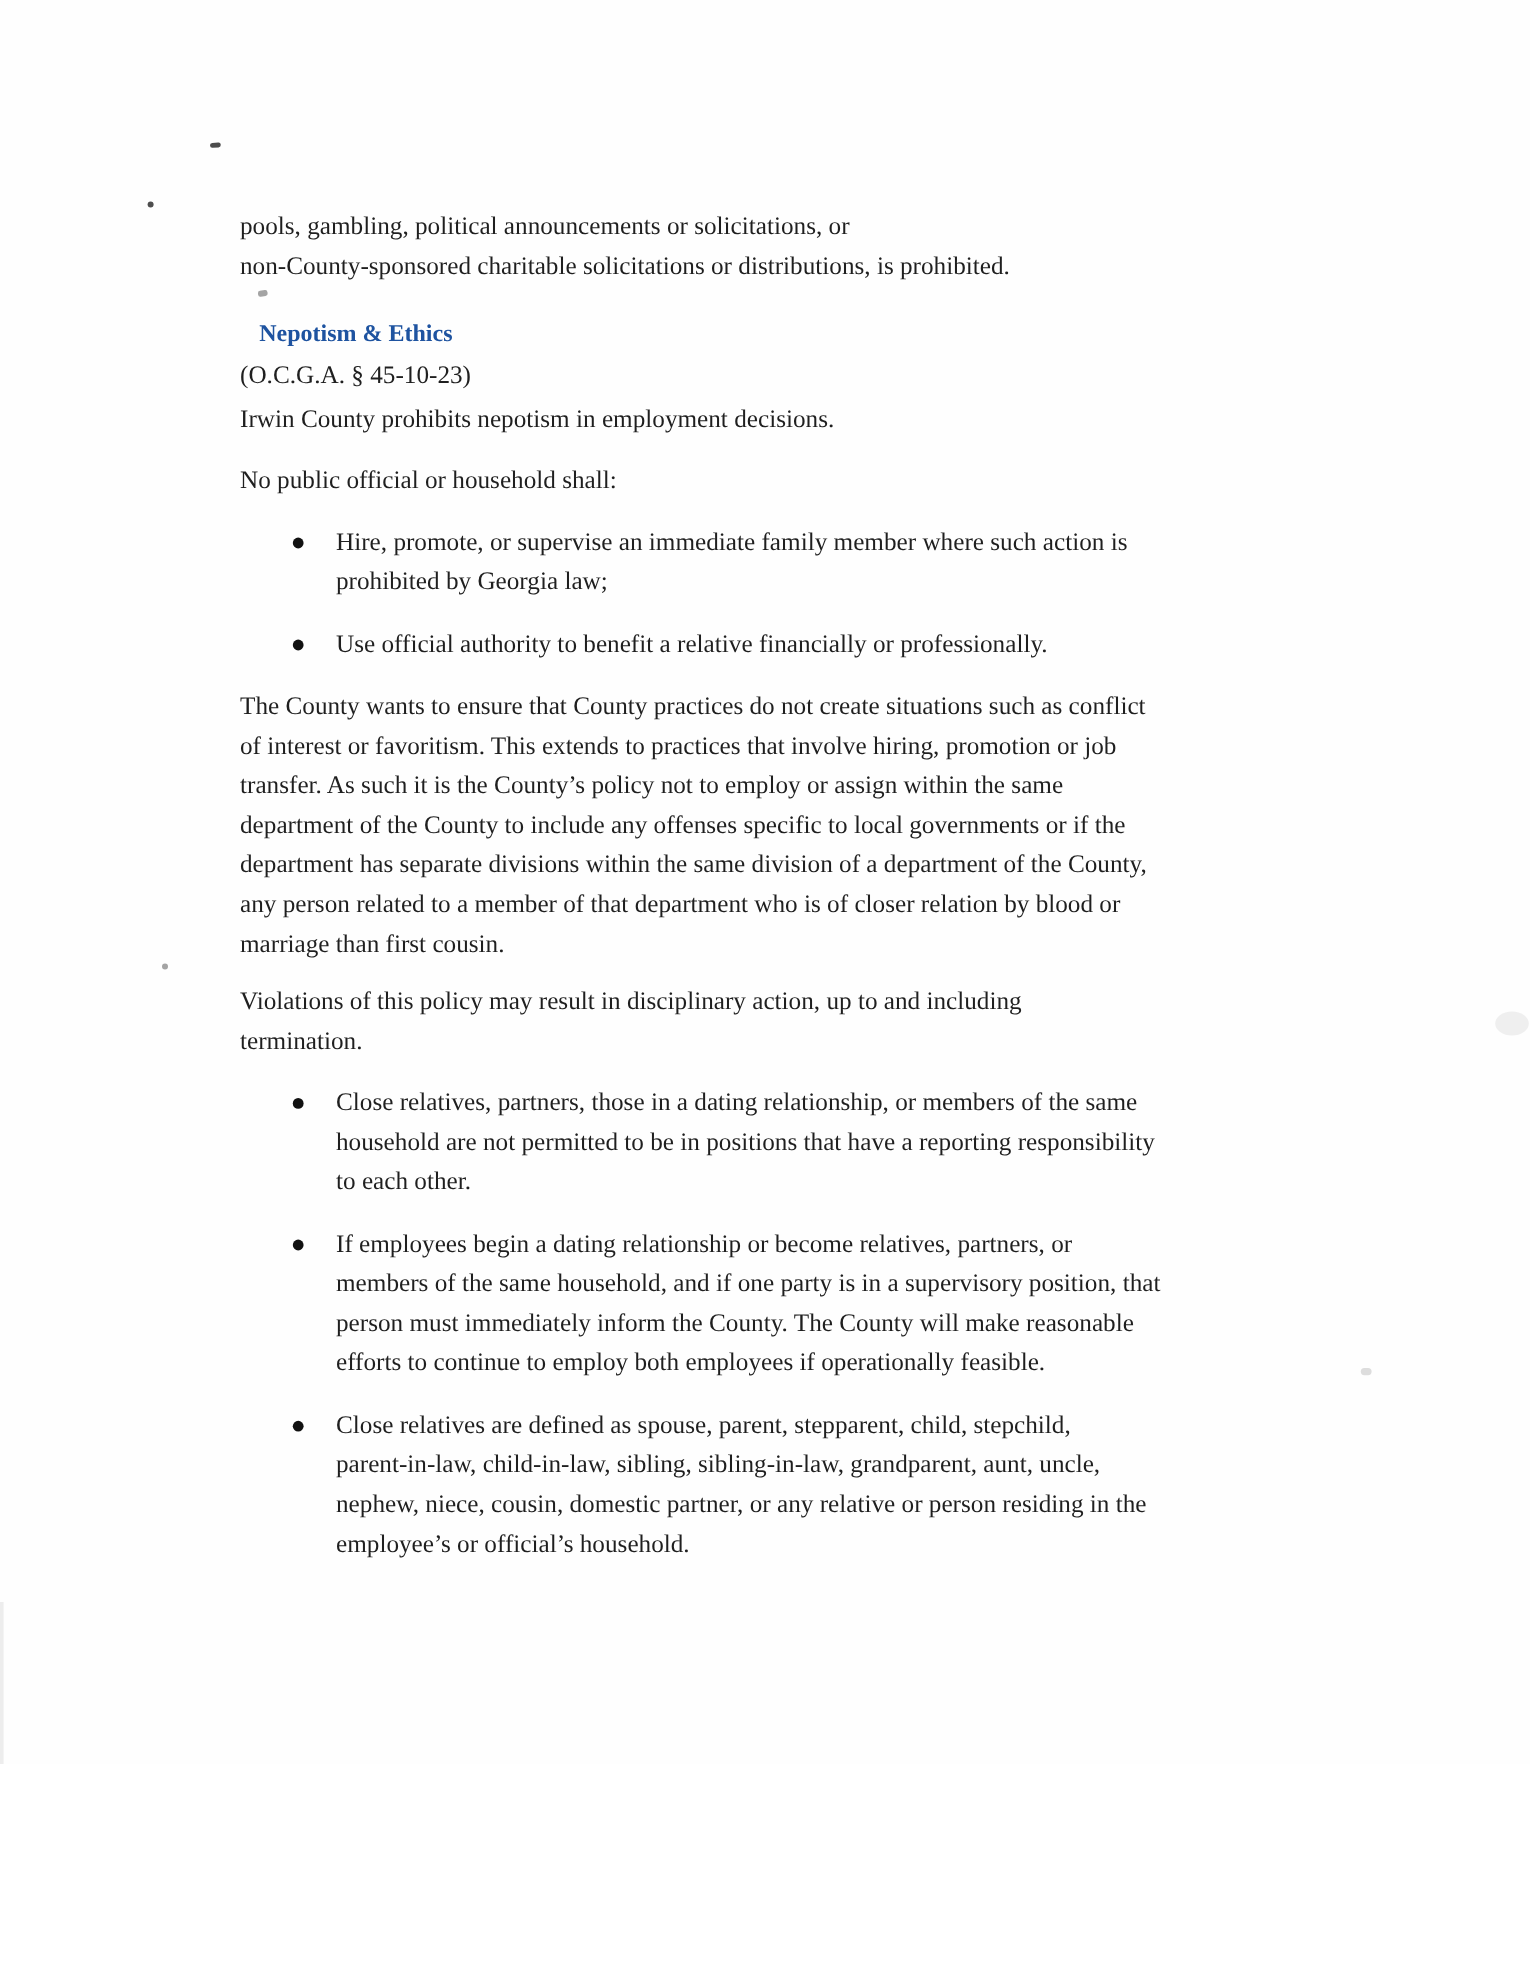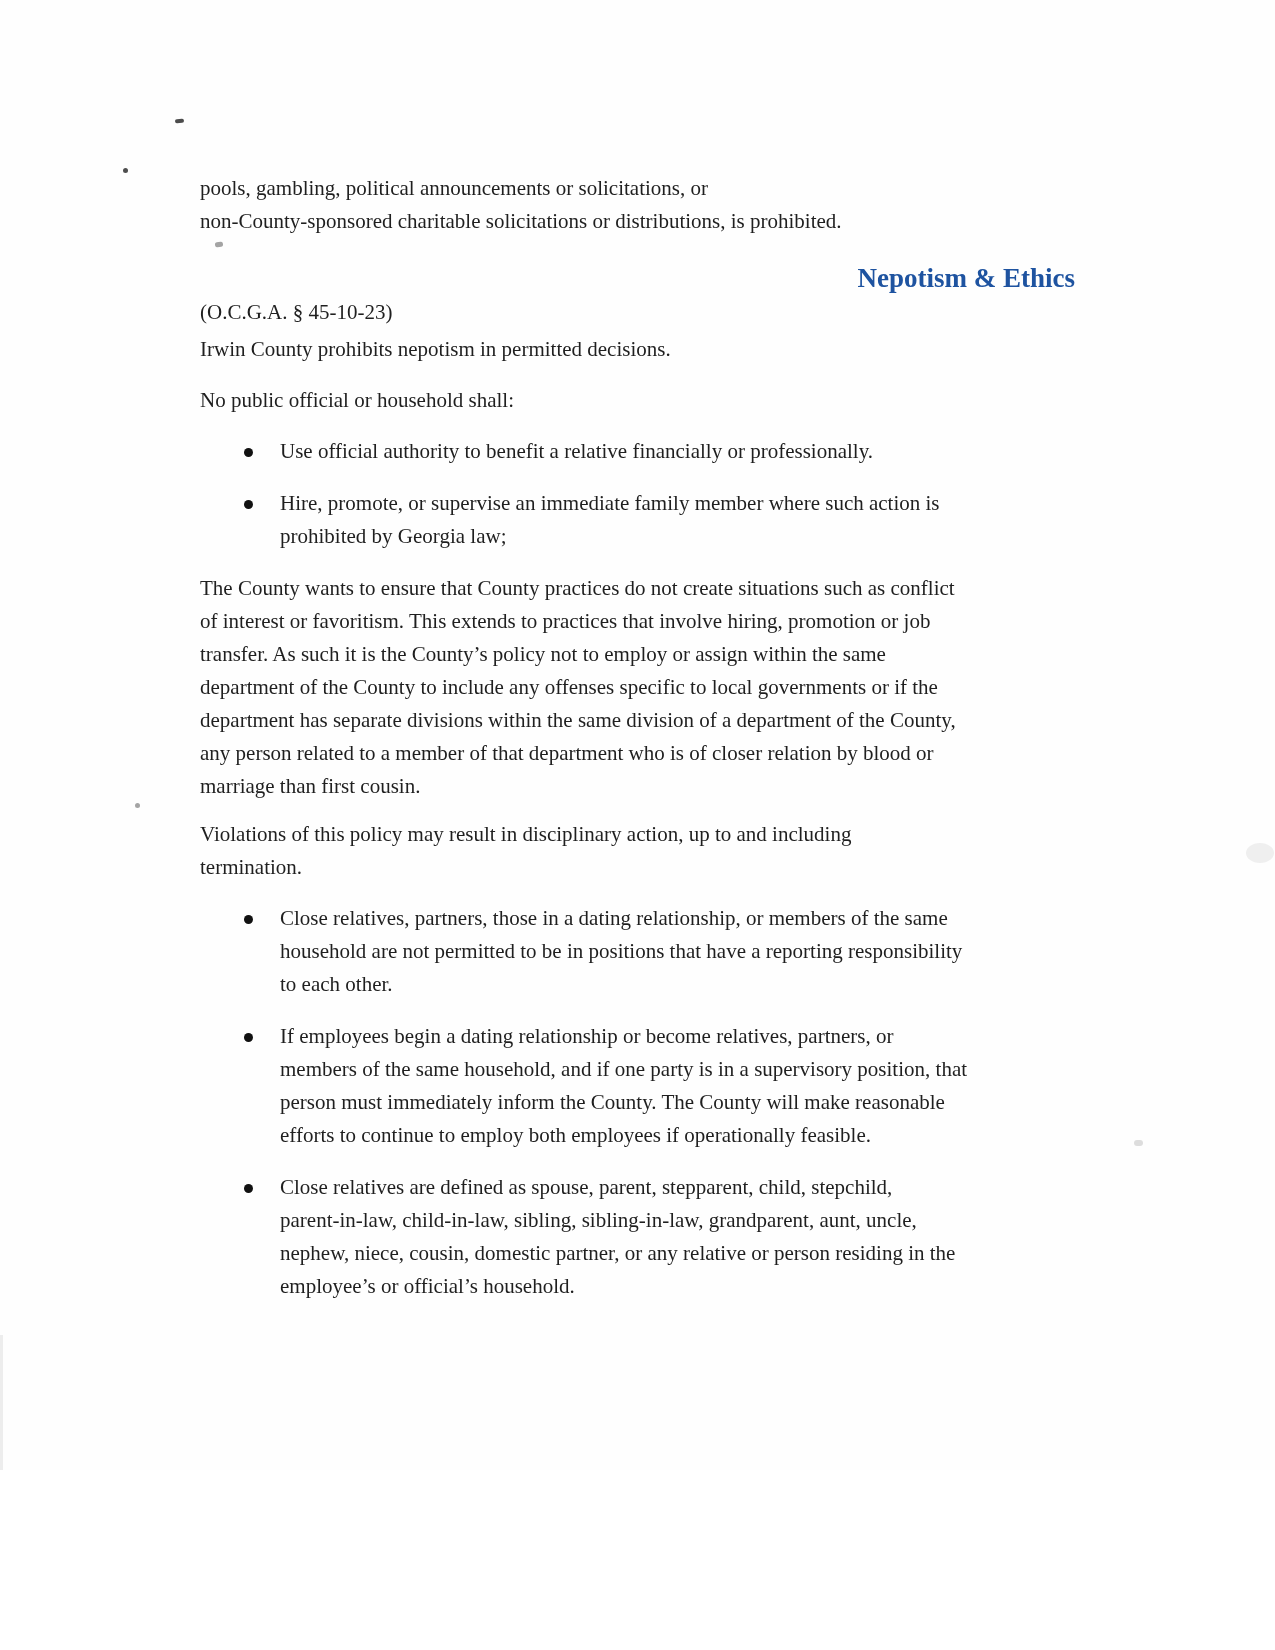--- a/index.html
+++ b/index.html
@@ -25,24 +25,23 @@
     white-space: pre-line;
   }
   p.para {
     margin: 0 0 18px 0;
   }
   .indented {
     margin-left: 80px;
   }
   h2.section-title {
     margin: 22px 0 0 16px;
-    font-size: 27px;
+    font-size: 20px;
     line-height: 36px;
     font-weight: bold;
-    text-align: right;
   }
   .citation {
     margin: 0 0 4px 0;
   }
   .bullet-list {
     margin: 0;
     padding: 0;
     list-style: none;
   }
   .bullet-item {
@@ -99,33 +98,33 @@
 <div class="page">
 
   <p class="para body-text indented">pools, gambling, political announcements or solicitations, or
 non-County-sponsored charitable solicitations or distributions, is prohibited.</p>
 
 
   <h2 class="section-title" style="color: rgb(30, 83, 160);">Nepotism &amp; Ethics</h2>
 
   <div class="citation body-text">(O.C.G.A. § 45-10-23)</div>
 
-  <p class="para body-text">Irwin County prohibits nepotism in permitted decisions.</p>
+  <p class="para body-text">Irwin County prohibits nepotism in employment decisions.</p>
 
   <p class="para body-text">No public official or household shall:</p>
 
   <ul class="bullet-list">
     <li class="bullet-item">
       <span class="bullet-dot"></span>
-      <div class="bullet-text body-text">Use official authority to benefit a relative financially or professionally.</div>
+      <div class="bullet-text body-text">Hire, promote, or supervise an immediate family member where such action is
+prohibited by Georgia law;</div>
     </li>
     <li class="bullet-item">
       <span class="bullet-dot"></span>
-      <div class="bullet-text body-text">Hire, promote, or supervise an immediate family member where such action is
-prohibited by Georgia law;</div>
+      <div class="bullet-text body-text">Use official authority to benefit a relative financially or professionally.</div>
     </li>
   </ul>
 
 
   <p class="para body-text" style="margin-bottom:15px;">The County wants to ensure that County practices do not create situations such as conflict
 of interest or favoritism. This extends to practices that involve hiring, promotion or job
 transfer. As such it is the County’s policy not to employ or assign within the same
 department of the County to include any offenses specific to local governments or if the
 department has separate divisions within the same division of a department of the County,
 any person related to a member of that department who is of closer relation by blood or

